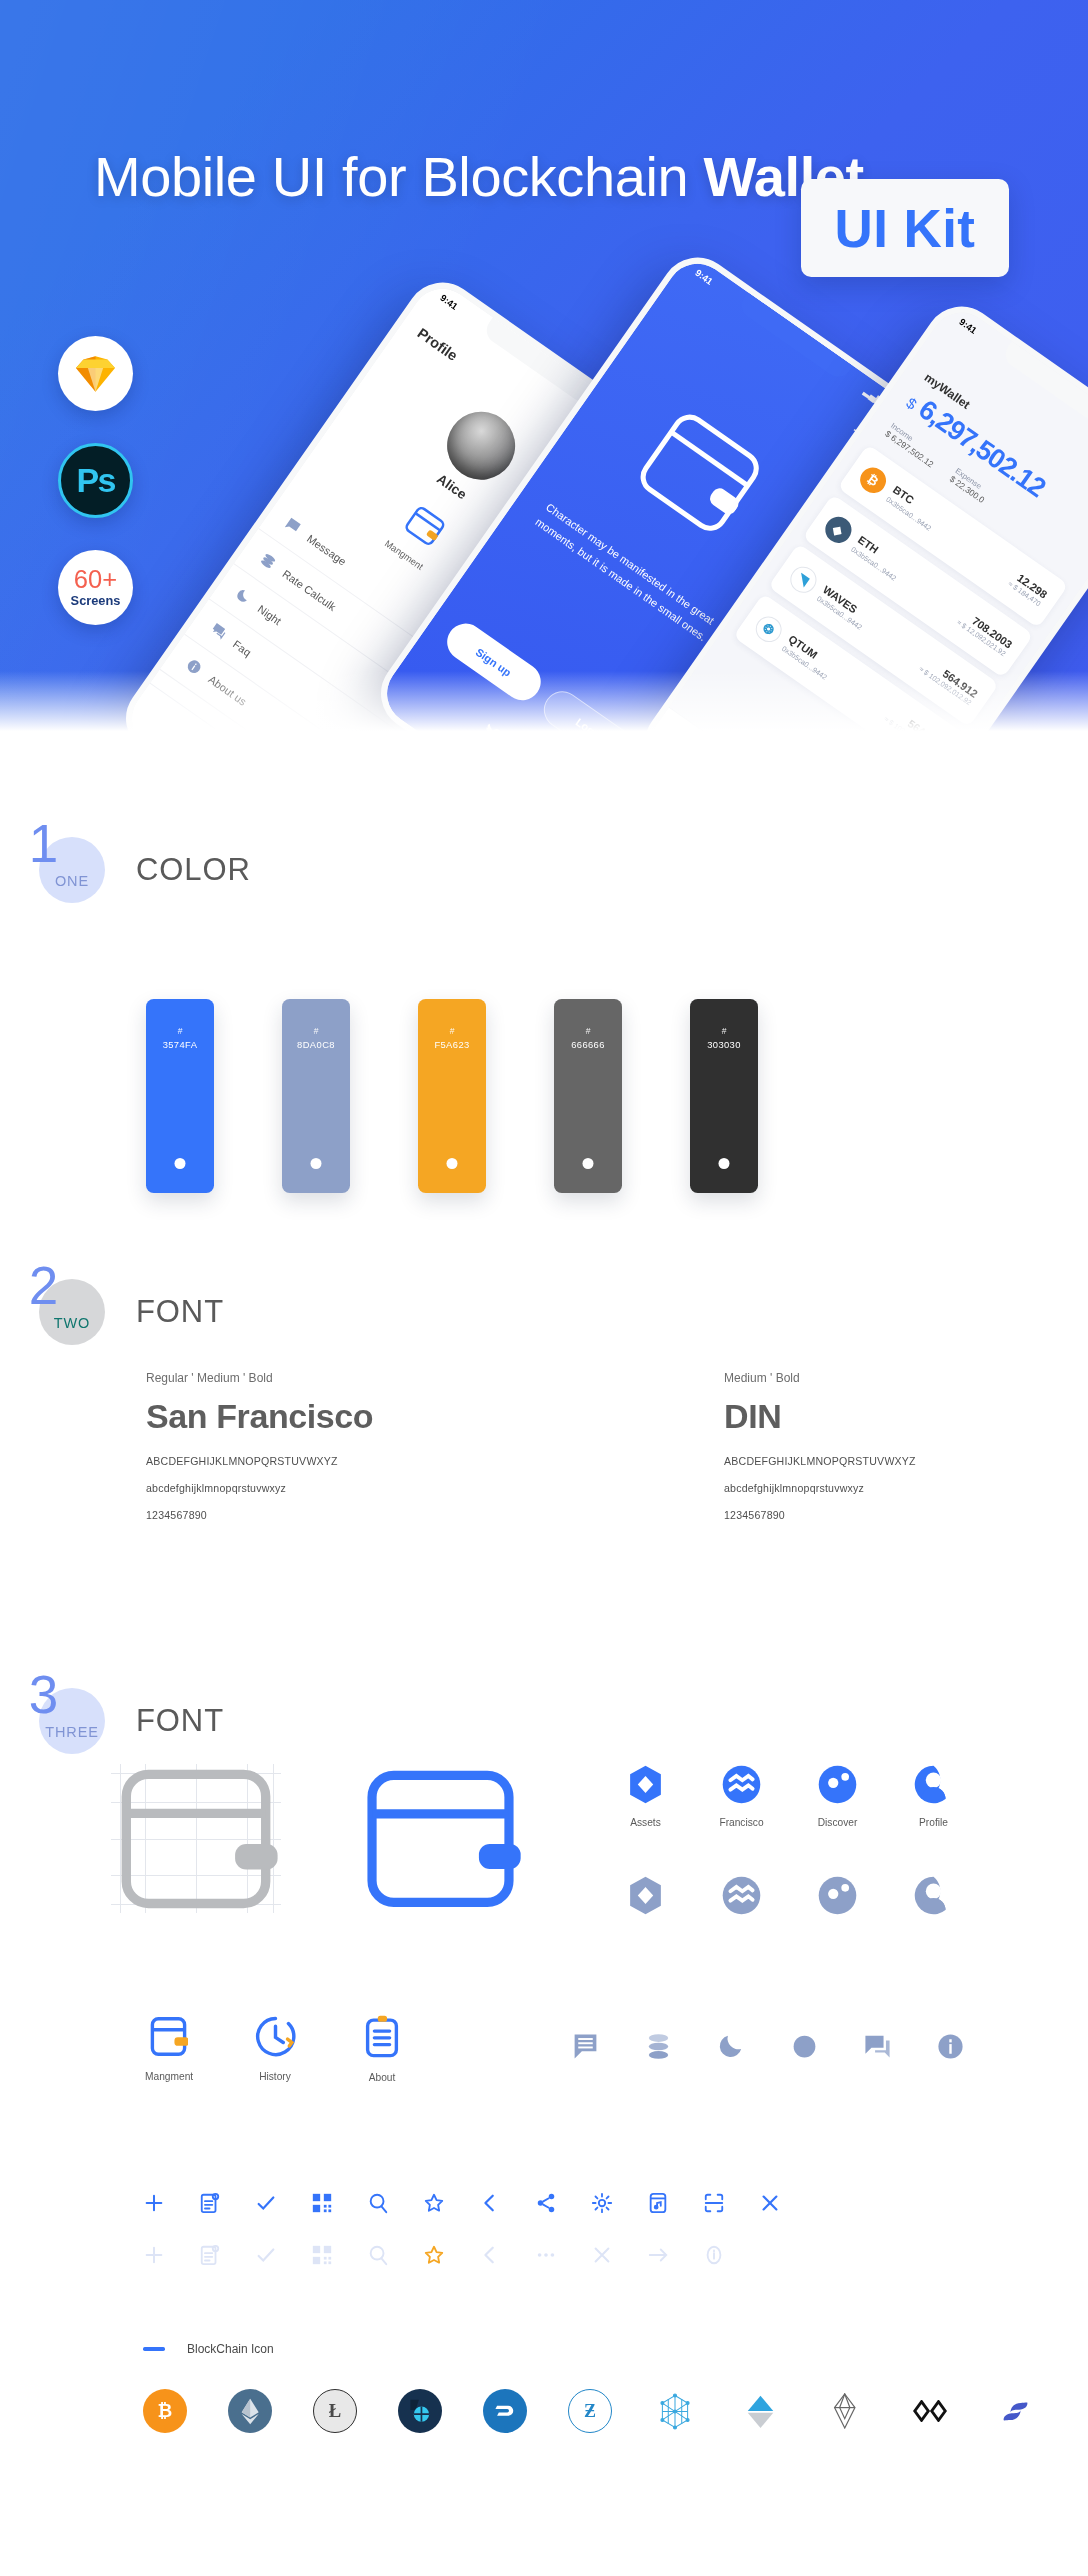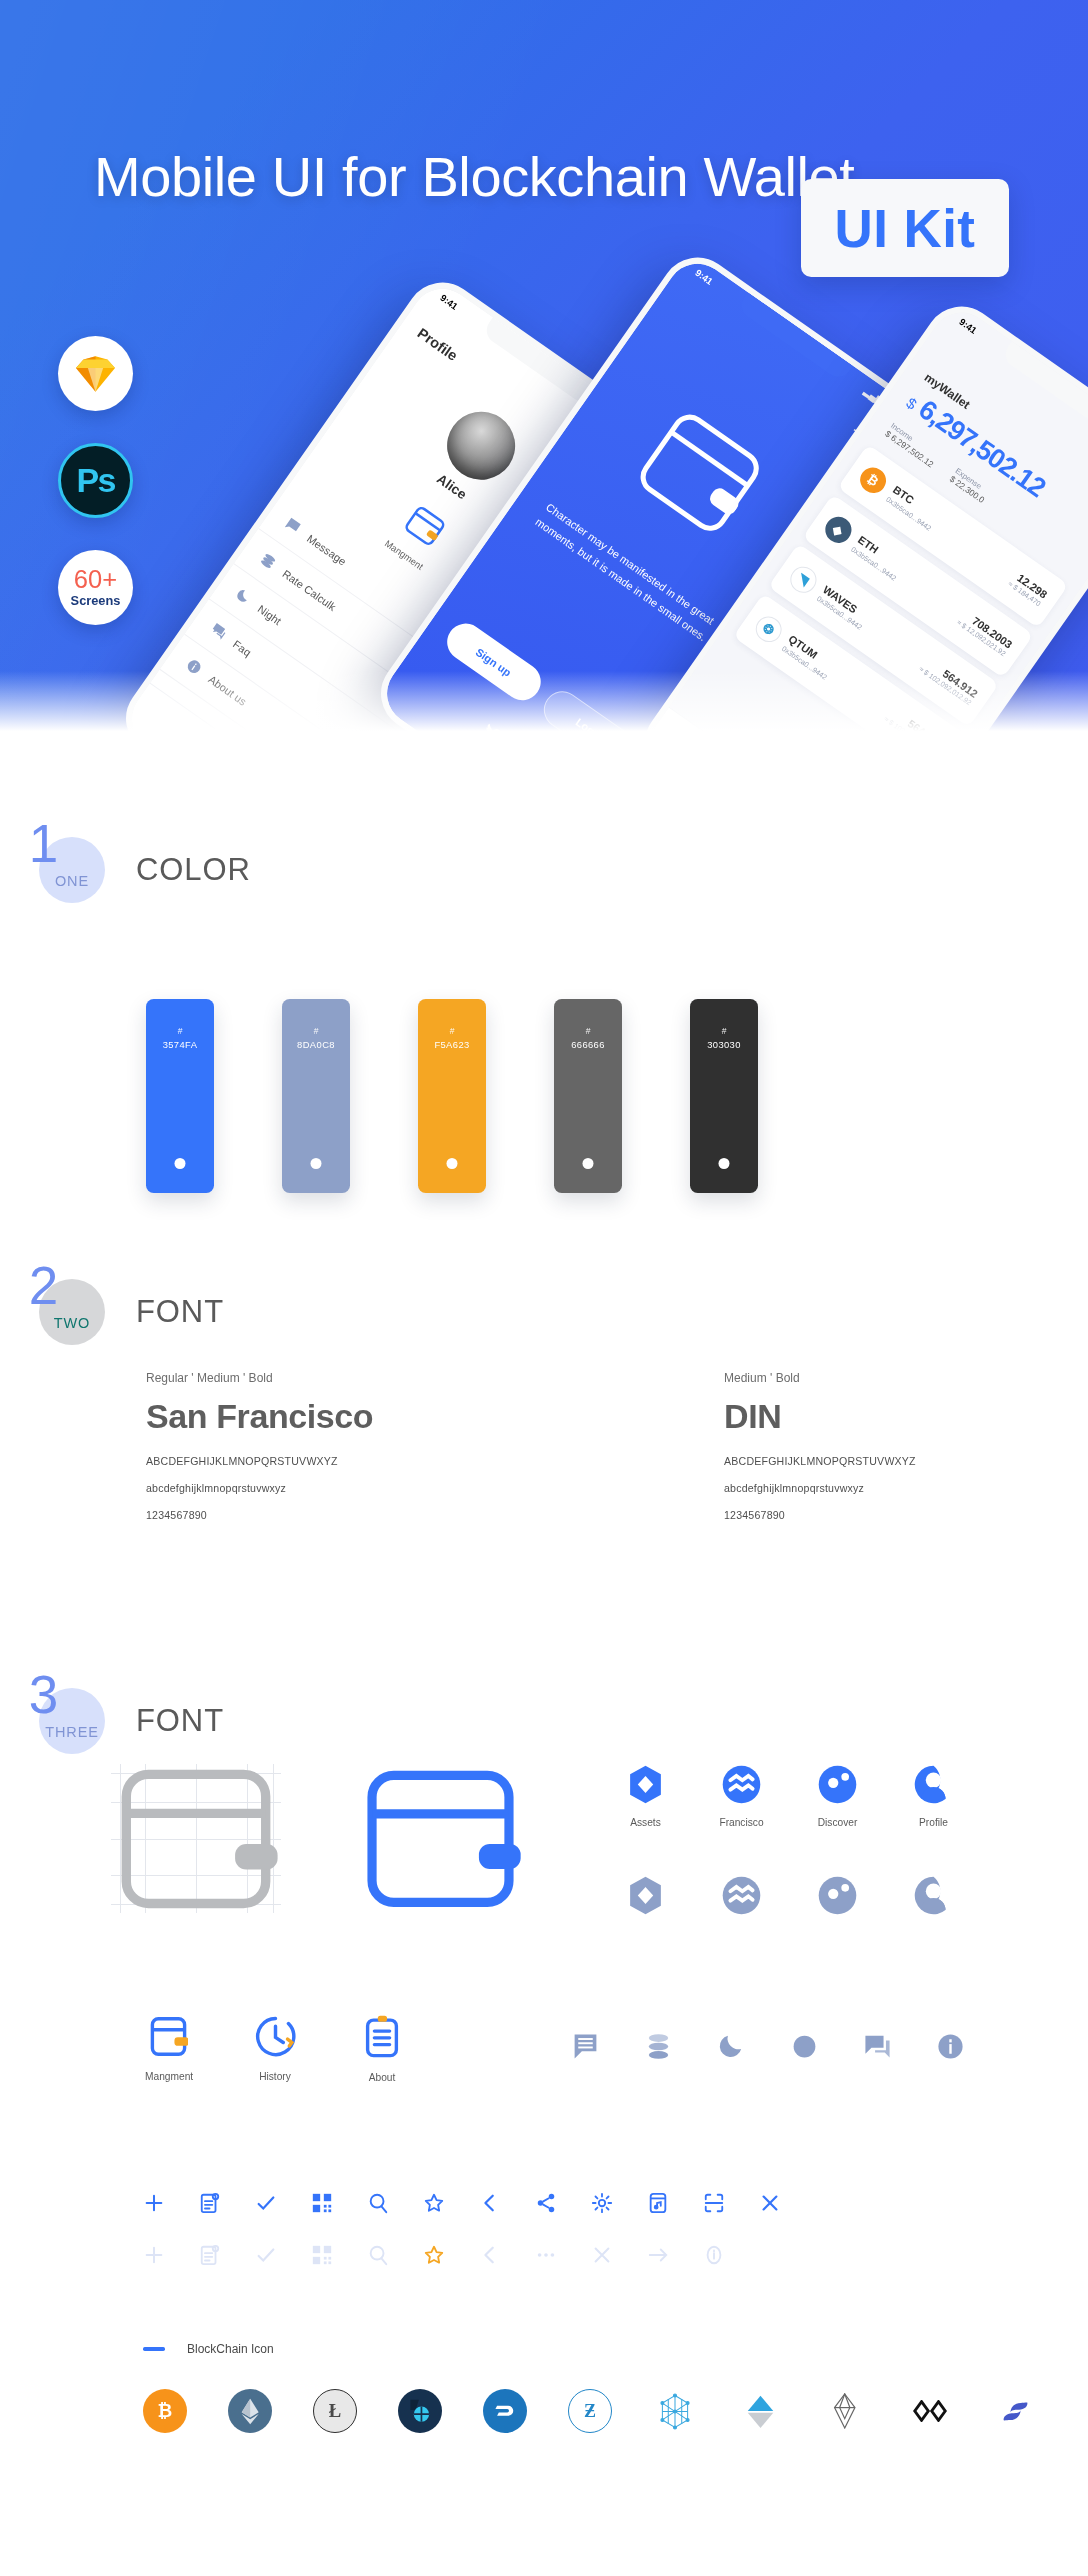--- a/index.html
+++ b/index.html
@@ -25,21 +25,21 @@
     background:linear-gradient(120deg, rgba(255,255,255,.07), rgba(255,255,255,0) 60%);
     transform:rotate(-12deg); pointer-events:none;
   }
   .hero-title {
     position:absolute; left:94px; top:149px;
     font-size:56px; line-height:1; color:#ffffff;
     letter-spacing:-0.4px; white-space:nowrap;
     text-shadow:0 3.4px 12px rgba(0,0,0,.18);
     font-weight:400;
   }
-  .hero-title b { font-weight:400; }
+  .hero-title b { font-weight:700; }
   .uikit-badge {
     position:absolute; left:801px; top:179px;
     width:208px; height:98px; background:#f7f8fa;
     border-radius:10.2px;
     box-shadow:0 8.5px 25.5px rgba(10,30,90,.22);
     display:flex; align-items:center; justify-content:center;
   }
   .uikit-badge span {
     font-size:53px; font-weight:700; color:#3574FA; letter-spacing:0.4px;
   }

